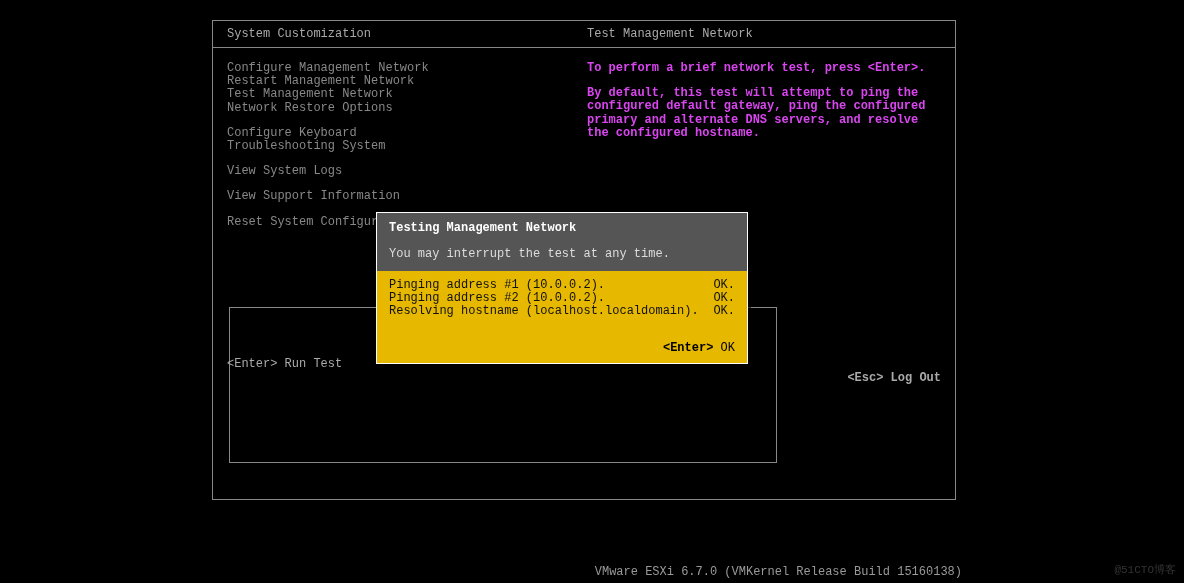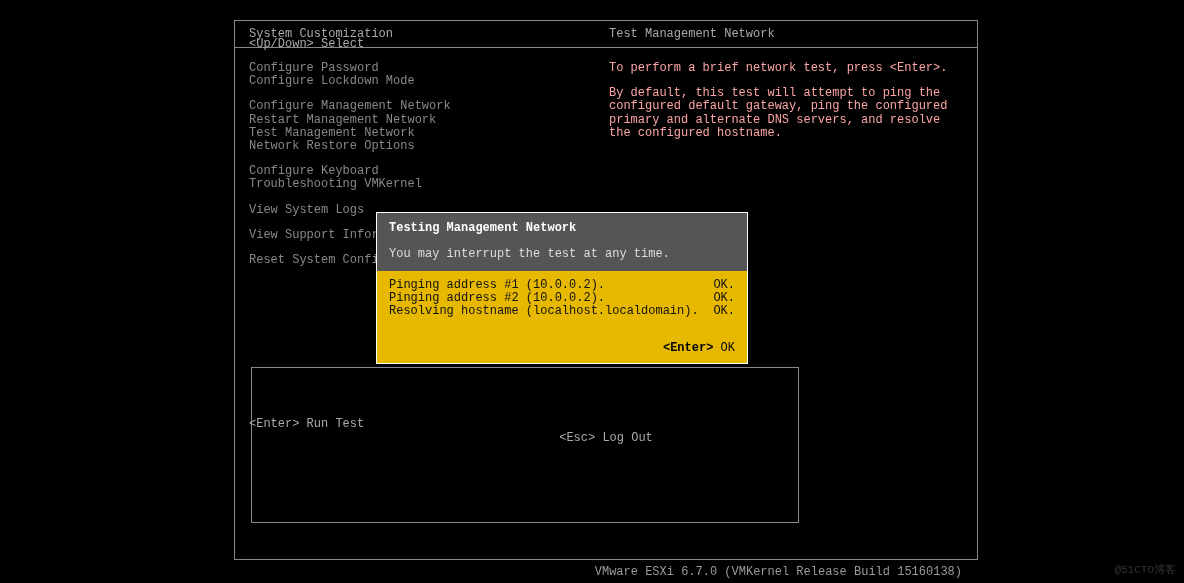--- a/index.html
+++ b/index.html
@@ -8,64 +8,64 @@
     font-family: "Courier New", monospace;
     font-size: 12px;
     color: #888;
     width: 1184px;
     height: 583px;
     position: relative;
     overflow: hidden;
   }
   .console-frame {
     position: absolute;
-    left: 234px;
+    left: 212px;
     top: 20px;
     width: 744px;
-    height: 540px;
+    height: 480px;
     border: 1px solid #888;
     background: #000;
   }
   .header-row {
     display: flex;
     border-bottom: 1px solid #888;
     padding: 6px 14px;
   }
   .header-left { flex: 0 0 360px; color: #aaa; }
   .header-right { flex: 1; color: #aaa; }
   .content-row {
     display: flex;
     padding: 14px 14px 0 14px;
   }
   .left-col { flex: 0 0 360px; }
   .right-col { flex: 1; }
   .menu-group { margin-bottom: 12px; }
   .menu-item { color: #888; line-height: 1.1; }
-  .desc-line { color: #fca5a5; line-height: 1.1; }
+  .desc-line { color: #d946ef; line-height: 1.1; font-weight: bold; }
   .desc-para { margin-bottom: 12px; }
   .inner-box {
     position: absolute;
     left: 16px;
     bottom: 36px;
     width: 548px;
     height: 156px;
     border: 1px solid #888;
     background: #000;
   }
   .footer-bar {
     position: absolute;
     left: 0; right: 0; bottom: 0;
     display: flex;
     padding: 6px 14px 8px 14px;
     color: #aaa;
     flex-direction: column;
   }
   .foot-left { flex: 0 0 380px; }
   .foot-center { flex: 1; text-align: left; }
-  .foot-right { flex: 0 0 120px; text-align: center; }
+  .foot-right { flex: 0 0 120px; text-align: right; font-weight: bold; }
   .version-bar {
     position: absolute;
     left: 218px;
     width: 744px;
     bottom: 4px;
     text-align: right;
     color: #999;
   }
   
   .dialog {
@@ -113,32 +113,28 @@
 
 <div class="console-frame">
   <div class="header-row">
     <div class="header-left">System Customization</div>
     <div class="header-right">Test Management Network</div>
   </div>
 
   <div class="content-row">
     <div class="left-col">
       <div class="menu-group">
-        <div class="menu-item">Configure Password</div>
-        <div class="menu-item">Configure Lockdown Mode</div>
-      </div>
-      <div class="menu-group">
         <div class="menu-item">Configure Management Network</div>
         <div class="menu-item">Restart Management Network</div>
         <div class="menu-item">Test Management Network</div>
         <div class="menu-item">Network Restore Options</div>
       </div>
       <div class="menu-group">
         <div class="menu-item">Configure Keyboard</div>
-        <div class="menu-item">Troubleshooting VMKernel</div>
+        <div class="menu-item">Troubleshooting System</div>
       </div>
       <div class="menu-group">
         <div class="menu-item">View System Logs</div>
       </div>
       <div class="menu-group">
         <div class="menu-item">View Support Information</div>
       </div>
       <div class="menu-group">
         <div class="menu-item">Reset System Configuration</div>
       </div>

